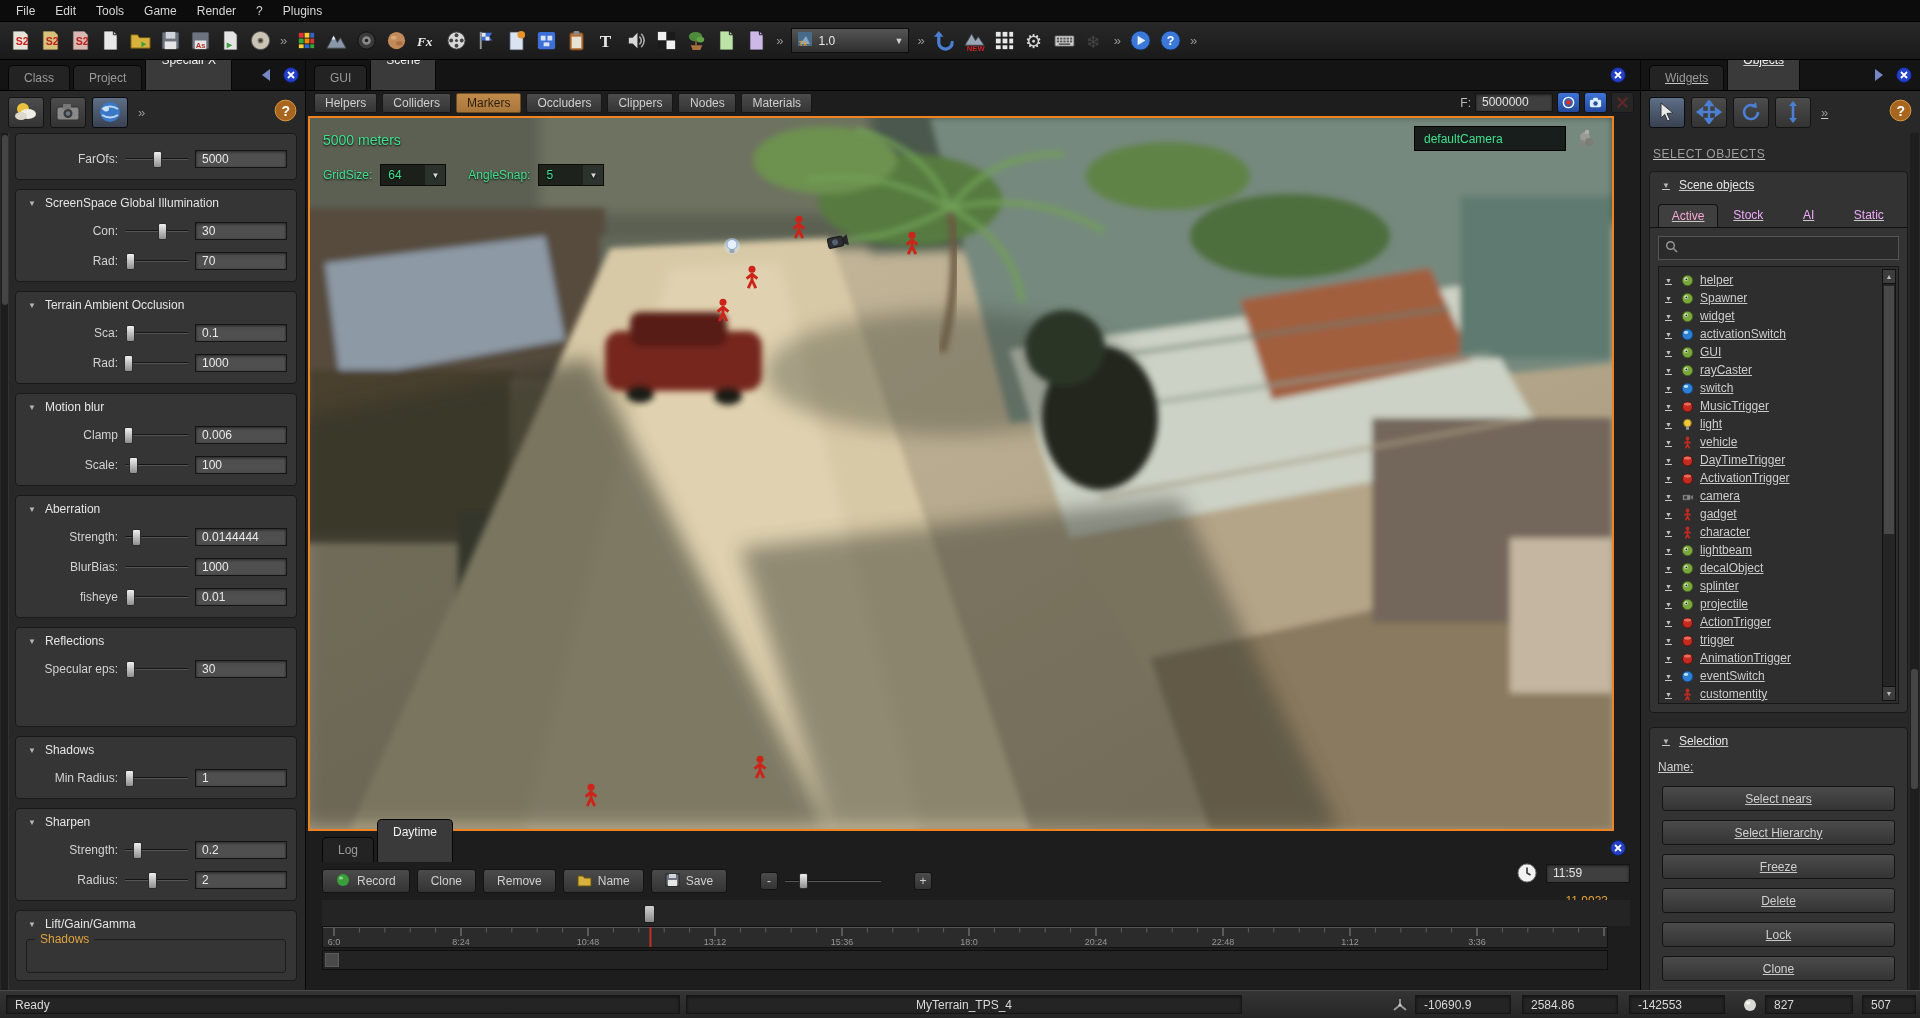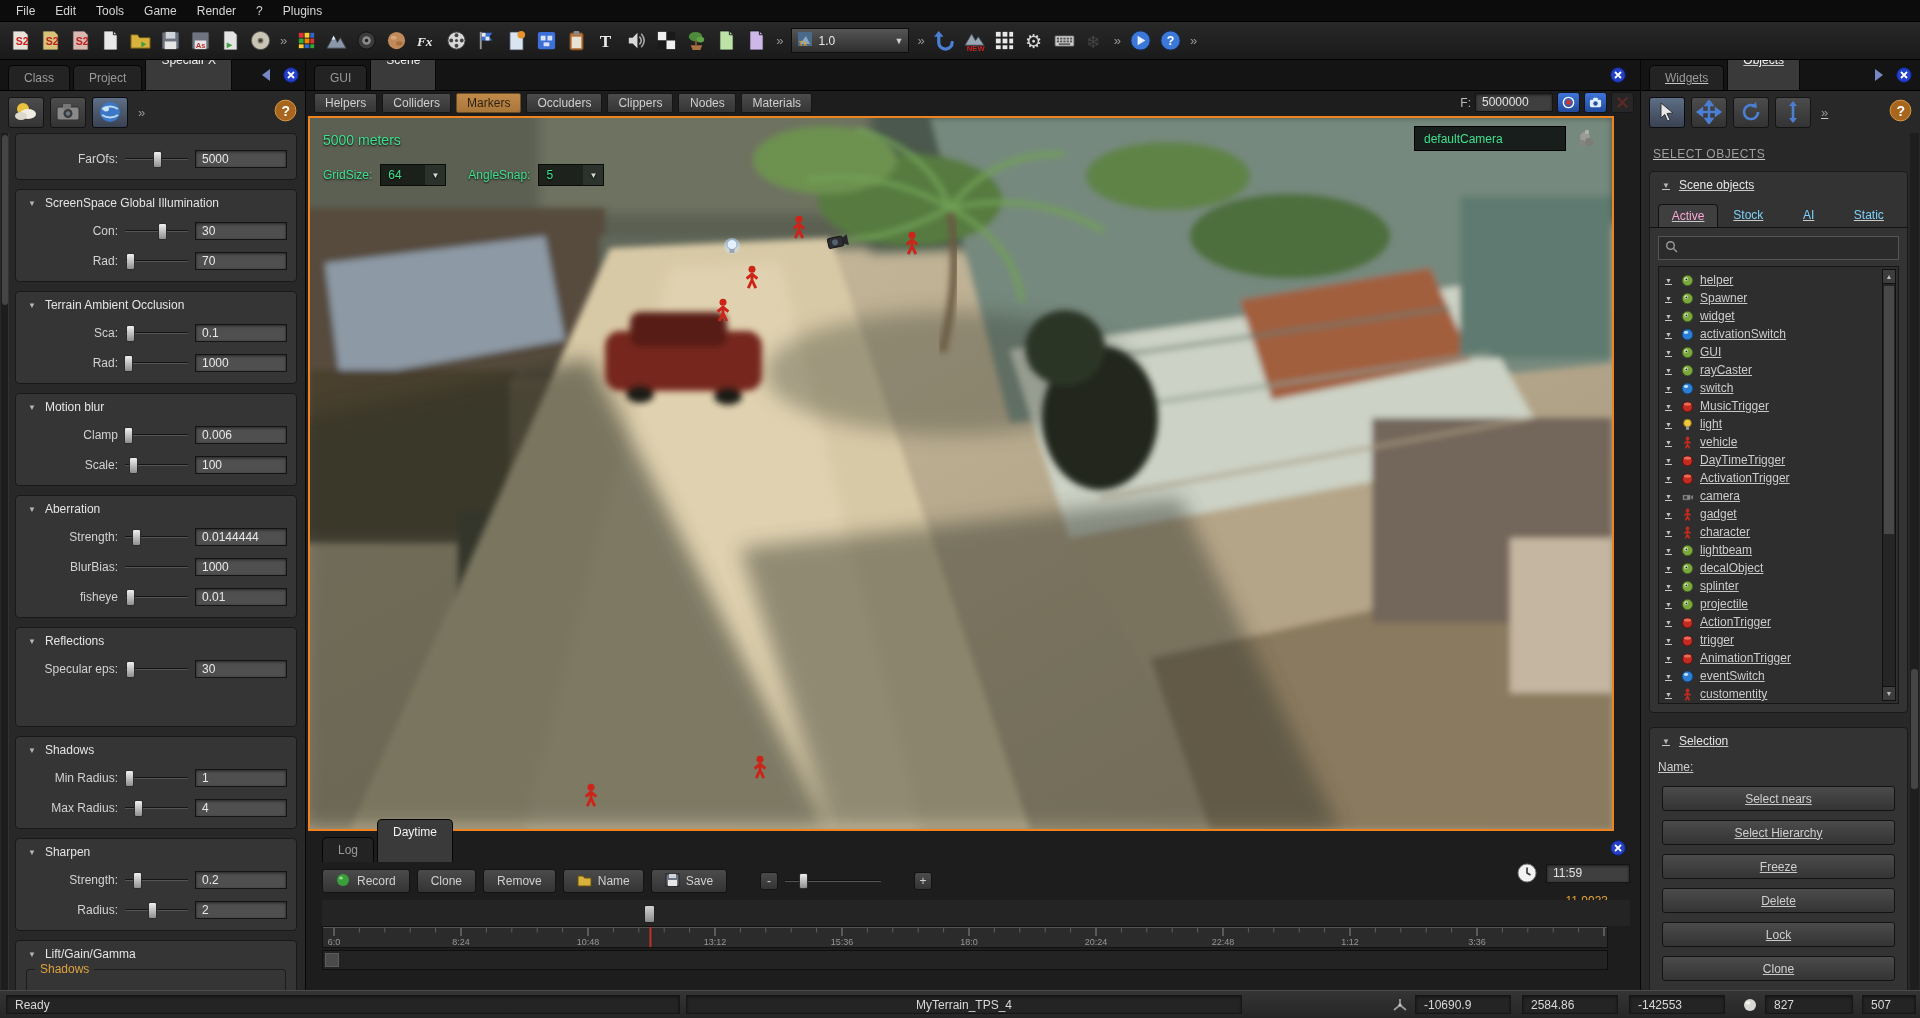--- a/index.html
+++ b/index.html
@@ -84,21 +84,21 @@
   .ruler{position:absolute;left:16px;top:866px;width:1286px;height:22px;background:#2b2b2b;border:1px solid #111;}
   .track-area{position:absolute;left:16px;top:890px;width:1286px;height:20px;background:#232323;border:1px solid #0e0e0e;}
   .track-area .hthumb{position:absolute;left:2px;top:2px;bottom:2px;width:14px;background:#4a4a4a;border:1px solid #5c5c5c;}
   
   .rcontent{padding:4px 4px 0 4px;position:relative;}
   .rscroll{position:absolute;right:1px;top:73px;bottom:0;width:9px;background:#1e1e1e;}
   .rscroll .thumb{position:absolute;left:1px;width:7px;top:62%;height:120px;background:#454545;border-radius:3px;}
   .sel-objects-label{color:#9f9f9f;margin:10px 0 10px 8px;letter-spacing:.5px;}
   .rsection{background:#333;border:1px solid #191919;border-radius:4px;margin:0 8px 14px 4px;padding-bottom:8px;}
   .rtabs{display:flex;align-items:flex-end;padding:6px 8px 0;height:30px;border-bottom:1px solid #111;}
-  .rtab{flex:1;text-align:center;padding:4px 2px;color:#7dd3fc;background:transparent;border:1px solid transparent;cursor:default;}
+  .rtab{flex:1;text-align:center;padding:4px 2px;color:#f0abfc;background:transparent;border:1px solid transparent;cursor:default;}
   .rtab.active{background:#3f3f3f;color:#f9a8d4;border:1px solid #111;border-bottom:none;border-radius:4px 4px 0 0;}
   .searchbox{margin:8px 8px 6px;height:24px;background:#2b2b2b;border:1px solid #555;display:flex;align-items:center;padding:0 6px;gap:6px;}
   .objlist{margin:0 8px;height:438px;background:#2e2e2e;border:1px solid #171717;position:relative;overflow:hidden;padding:4px 0 0 6px;}
   .lrow{display:flex;align-items:center;gap:6px;height:18px;color:#cccccc;}
   .lrow .tri{font-size:7px;color:#c2c2c2;width:10px;}
   .lrow svg{width:13px;height:13px;flex:none;}
   .objscroll{position:absolute;right:2px;top:2px;bottom:2px;width:14px;background:#252525;border:1px solid #111;}
   .objscroll .arr{height:14px;display:flex;align-items:center;justify-content:center;font-size:7px;color:#bbb;background:#3d3d3d;border-bottom:1px solid #111;}
   .objscroll .arr.dn{position:absolute;bottom:0;left:0;right:0;border-top:1px solid #111;border-bottom:none;}
   .objscroll .thumb{position:absolute;left:1px;right:1px;top:16px;height:248px;background:#484848;}
@@ -554,28 +554,20 @@
             <span class="tri">▼</span>
             <span>Shadows</span>
           </div>
           <div class="srow">
             <span class="lbl">Min Radius:</span>
             <div class="slider">
               <div class="track"></div>
               <div class="thumb" style="left: 3%;"></div>
             </div>
             <div class="val">1</div>
-          </div>
-          <div class="srow">
-            <span class="lbl">Max Radius:</span>
-            <div class="slider">
-              <div class="track"></div>
-              <div class="thumb" style="left: 16%;"></div>
-            </div>
-            <div class="val">4</div>
           </div>
         </div>
         <div class="section">
           <div class="sec-head">
             <span class="tri">▼</span>
             <span>Sharpen</span>
           </div>
           <div class="srow">
             <span class="lbl">Strength:</span>
             <div class="slider">

